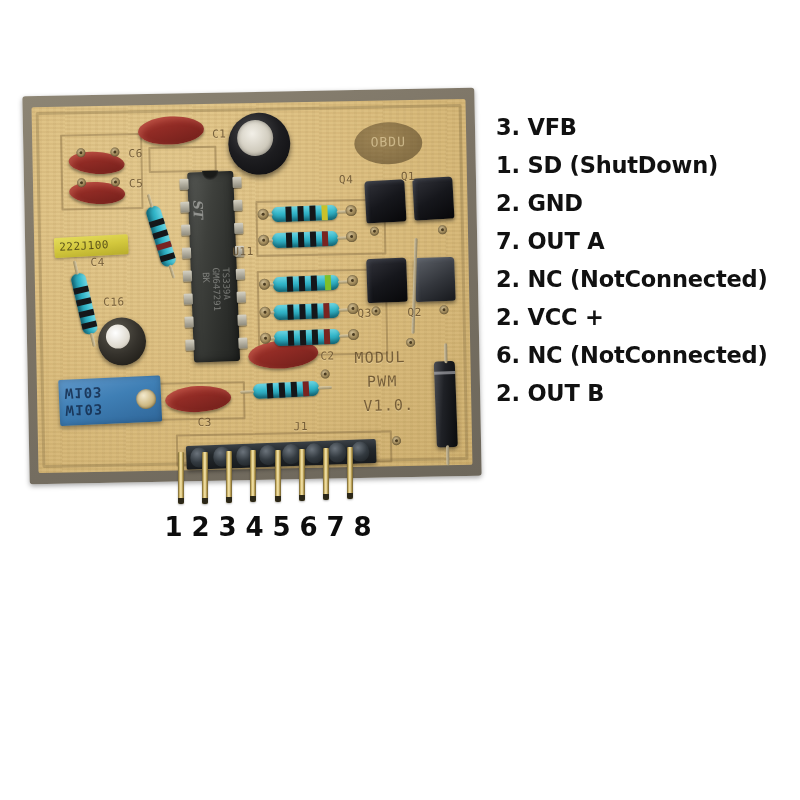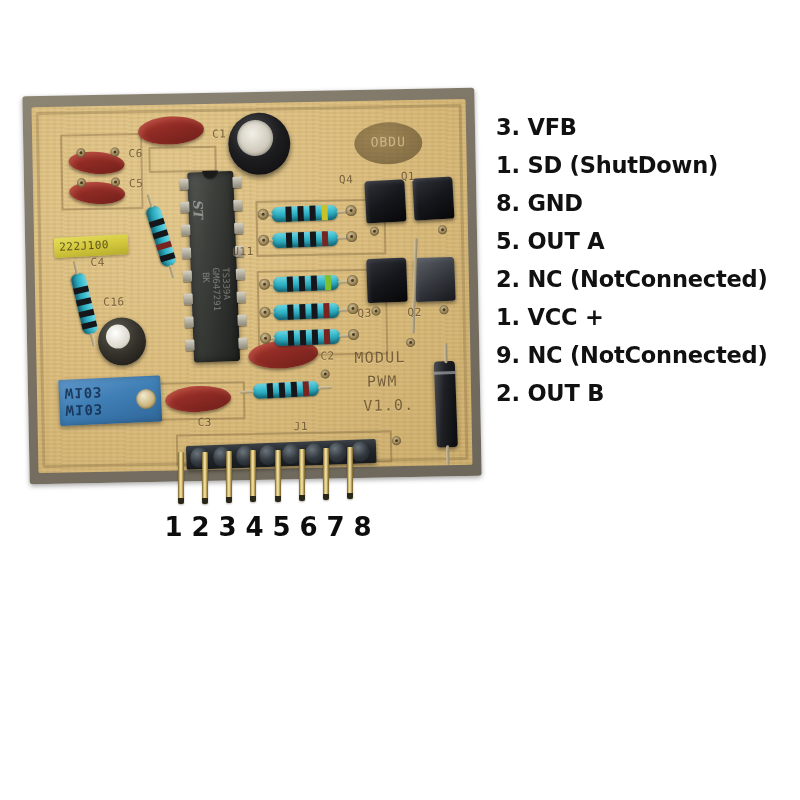--- a/index.html
+++ b/index.html
@@ -638,21 +638,21 @@
     <span class="pn">4</span>
     <span class="pn">5</span>
     <span class="pn">6</span>
     <span class="pn">7</span>
     <span class="pn">8</span>
   </div>
 
   <div id="pin-list">
     <div class="row">3. VFB</div>
     <div class="row">1. SD (ShutDown)</div>
-    <div class="row">8. GND</div>
-    <div class="row">5. OUT A</div>
+    <div class="row">2. GND</div>
+    <div class="row">7. OUT A</div>
     <div class="row">2. NC (NotConnected)</div>
-    <div class="row">1. VCC +</div>
-    <div class="row">9. NC (NotConnected)</div>
+    <div class="row">2. VCC +</div>
+    <div class="row">6. NC (NotConnected)</div>
     <div class="row">2. OUT B</div>
   </div>
 
 </div>
 
 </body></html>

